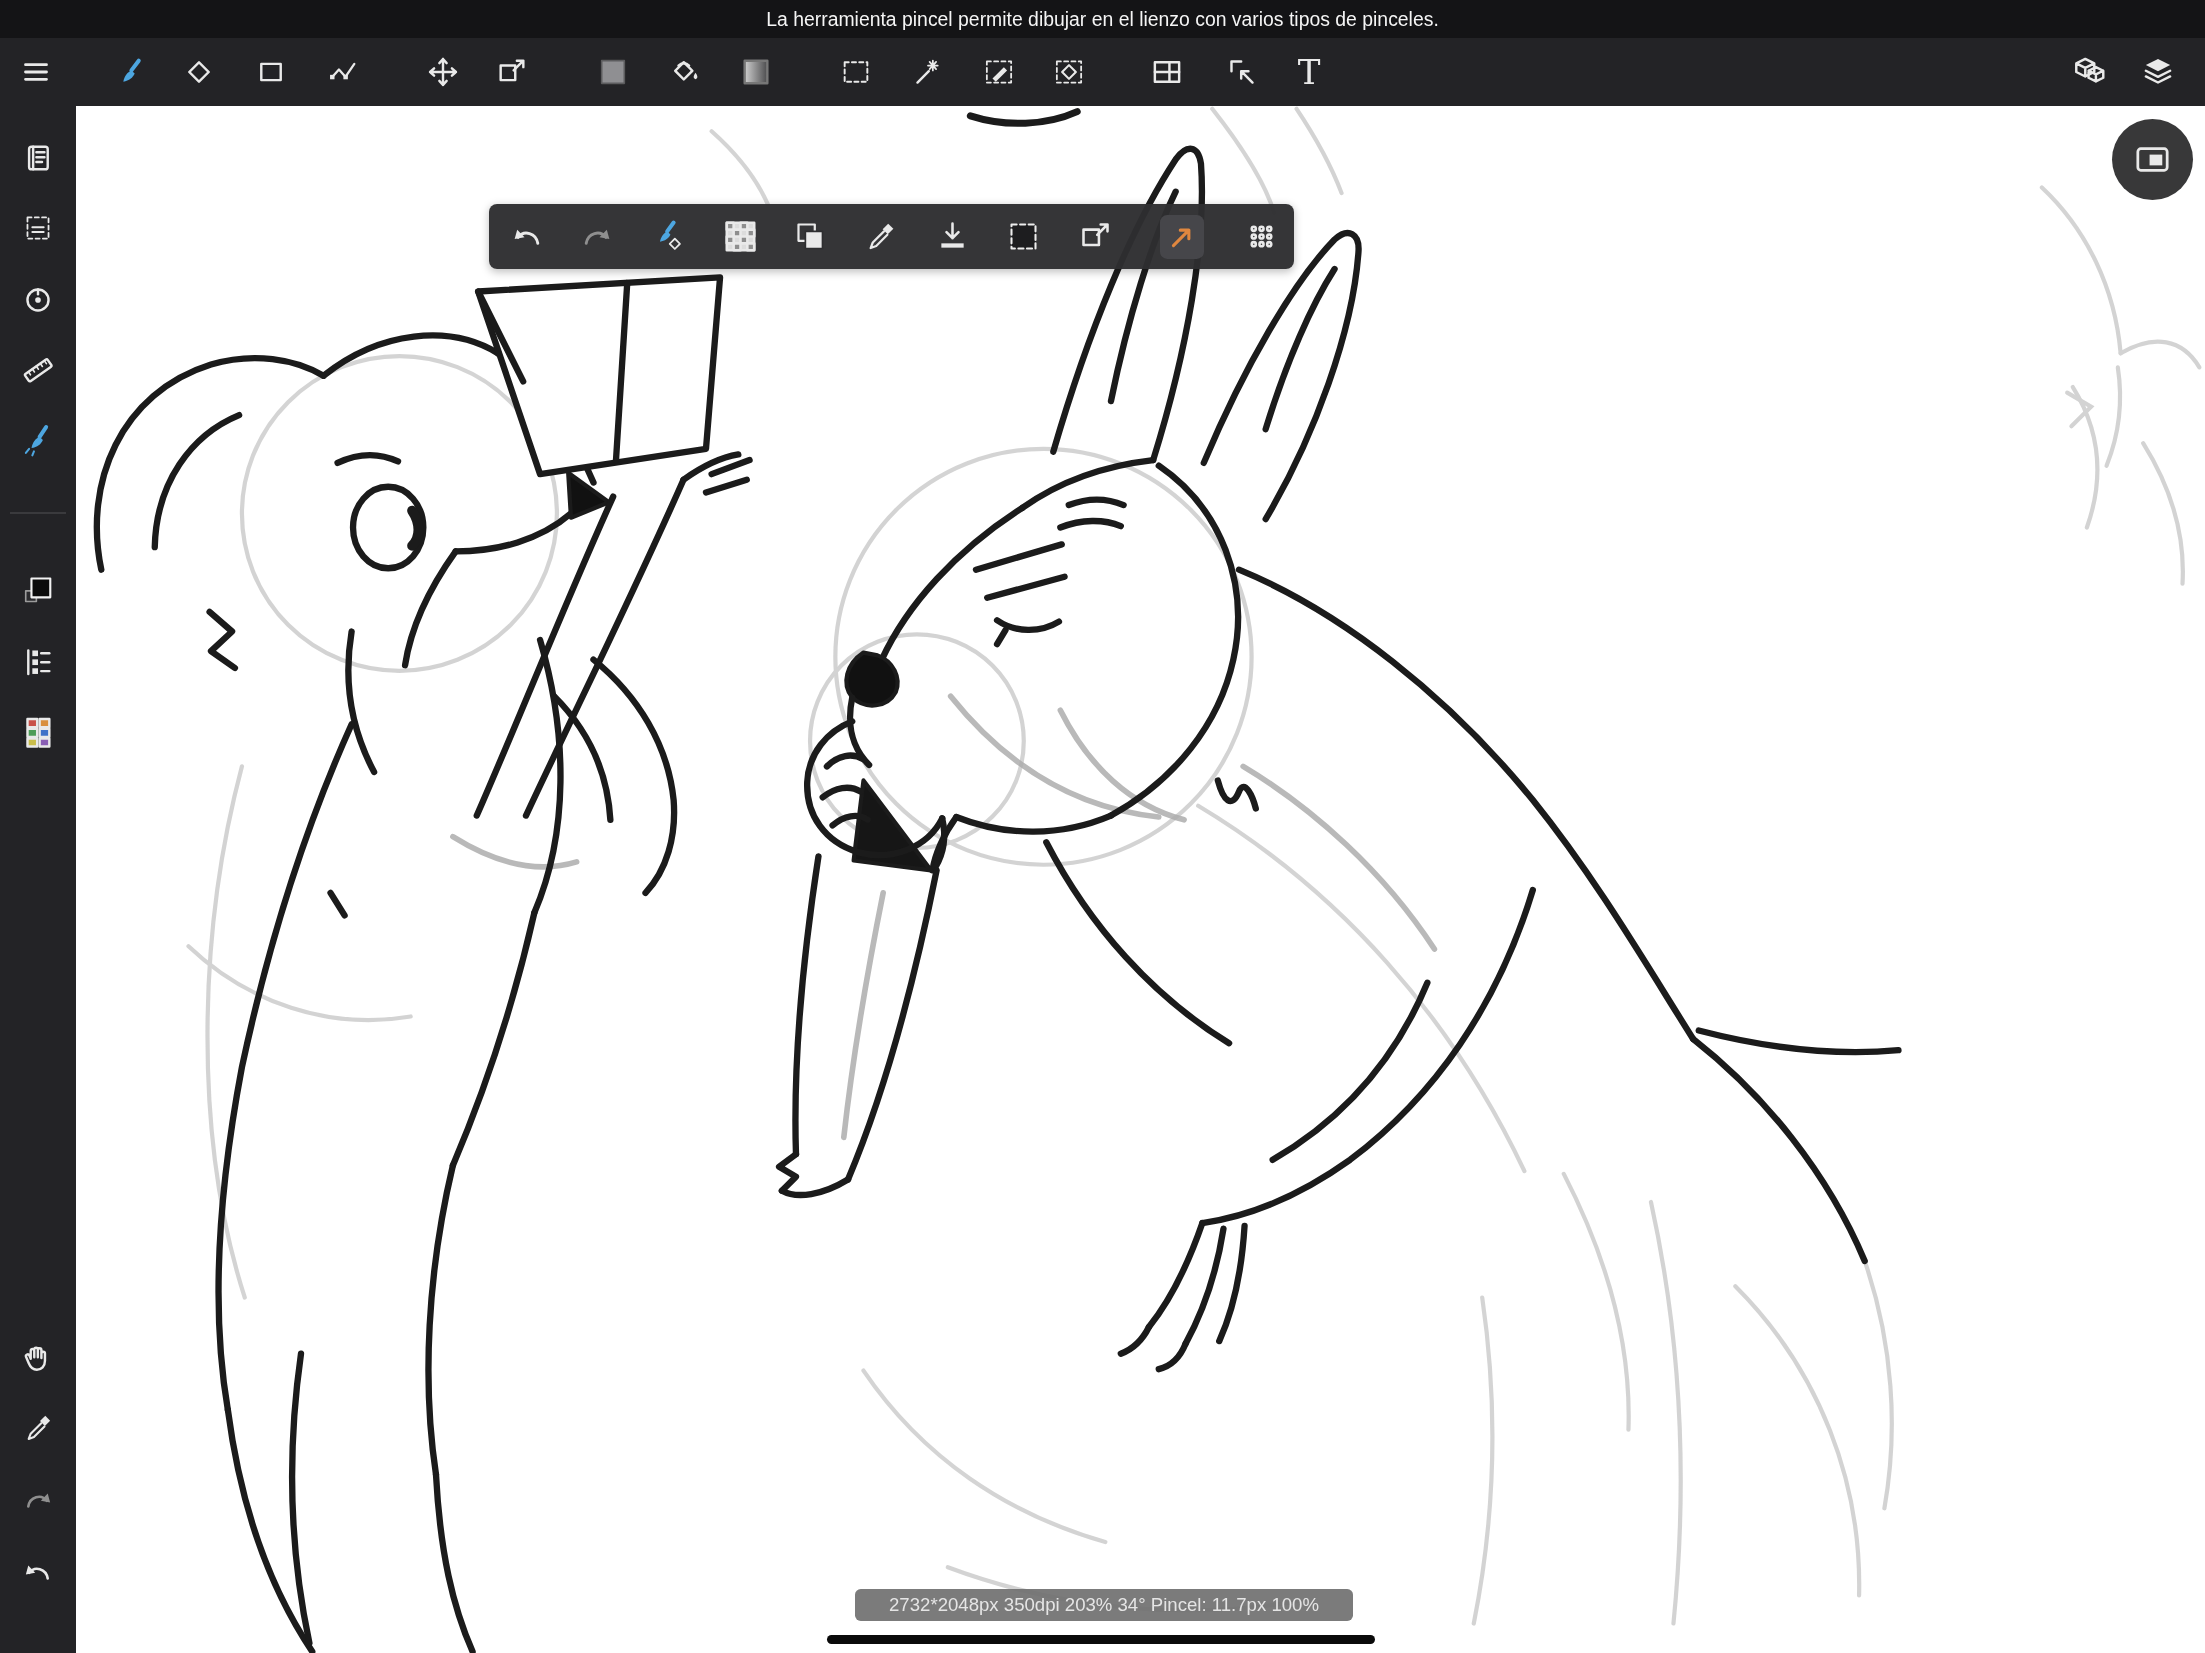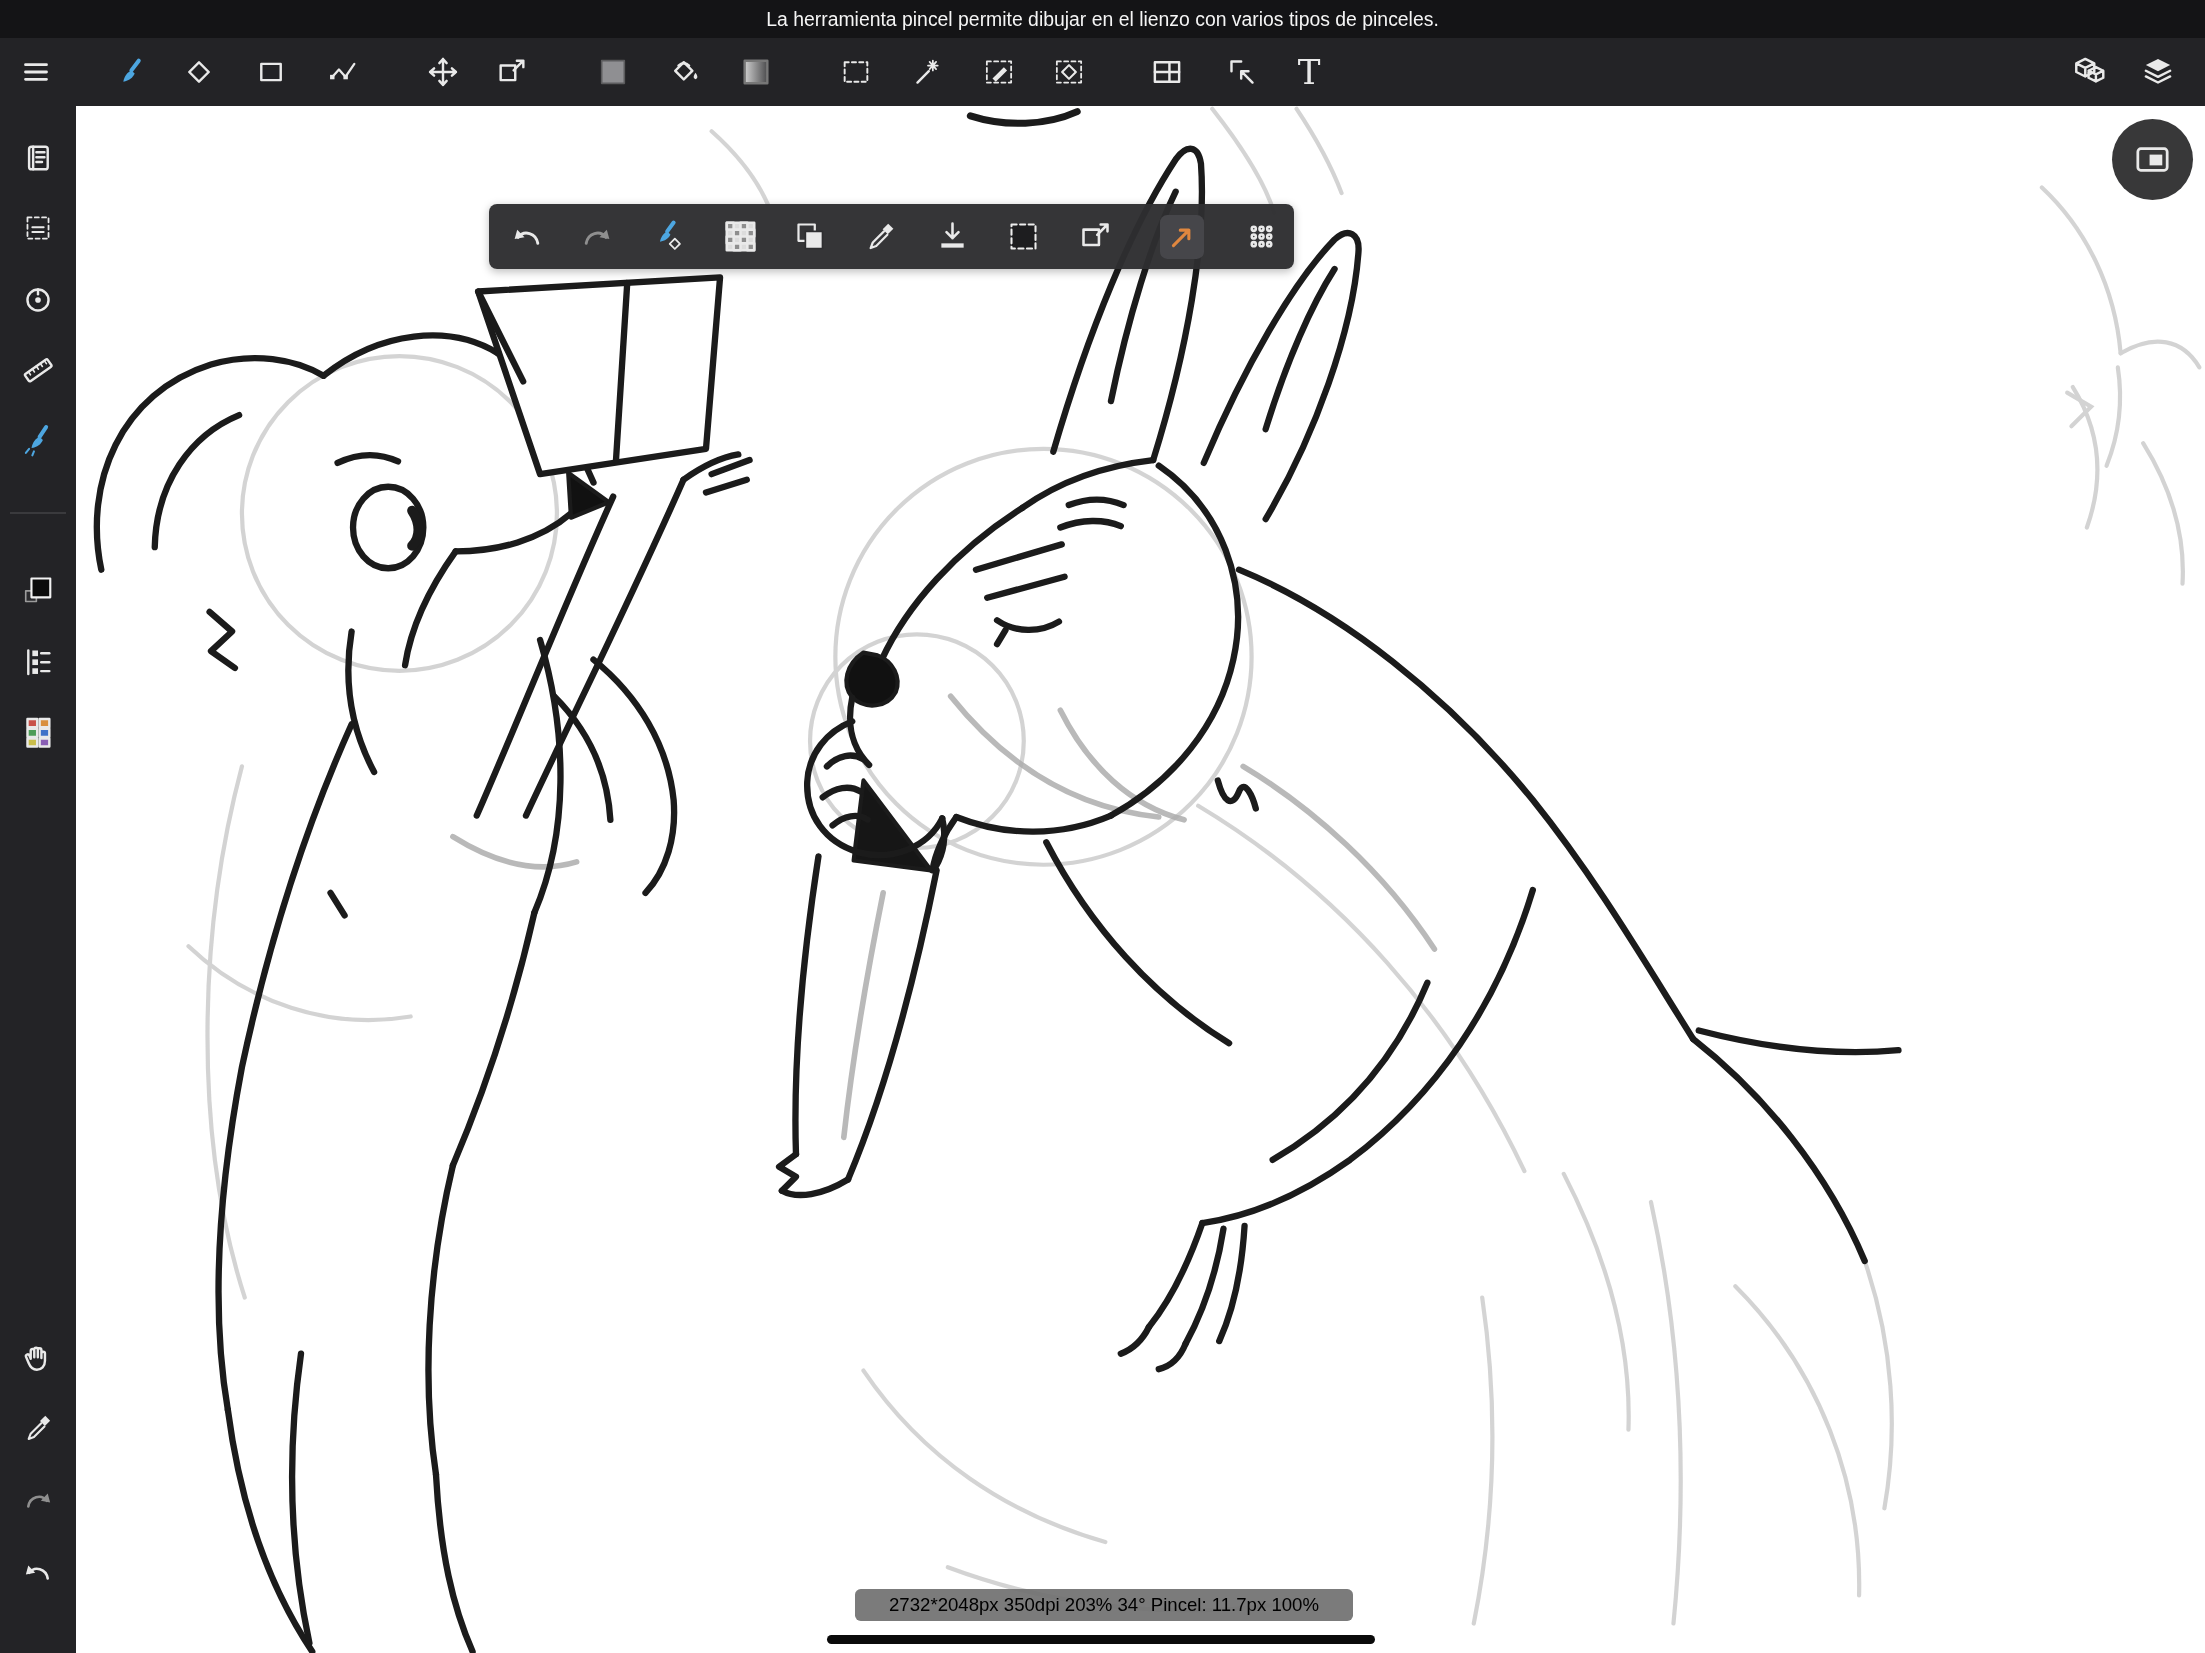--- a/index.html
+++ b/index.html
@@ -18,21 +18,21 @@
   .ic{stroke:#e9e9e9;fill:none;stroke-width:3;stroke-linecap:round;stroke-linejoin:round;display:block;}
   .ttext{color:#e9e9e9;font-family:"DejaVu Serif",serif;font-size:34px;line-height:1;}
   .float-toolbar{position:absolute;left:489px;top:204px;width:805px;height:65px;background:rgba(46,46,49,0.97);
                  border-radius:8px;z-index:20;box-shadow:0 2.4px 8px rgba(0,0,0,0.25);}
   .fti{position:absolute;top:50%;transform:translate(-50%,-50%);width:39px;height:39px;
        display:flex;align-items:center;justify-content:center;}
   .fti.bg{background:#46464a;border-radius:7.3px;width:44px;height:44px;}
   .nav-btn{position:absolute;left:2112px;top:119px;width:81px;height:81px;border-radius:50%;
            background:rgba(28,28,30,0.88);border:none;display:flex;align-items:center;justify-content:center;z-index:22;padding:0;}
   .status-pill{position:absolute;left:855px;top:1589px;width:498px;height:32px;background:rgba(112,112,112,0.92);
-               border-radius:5.7px;display:flex;align-items:center;justify-content:center;color:#000000;
+               border-radius:5.7px;display:flex;align-items:center;justify-content:center;color:#e5e5e5;
                font-size:18.6px;z-index:15;white-space:nowrap;}
   .home-indicator{position:absolute;left:827px;top:1635px;width:548px;height:9px;background:#0a0a0a;
                   border-radius:4.8px;z-index:40;}
 </style>
 </head>
 <body>
 
 <div>
 
   <div class="notif-bar">

